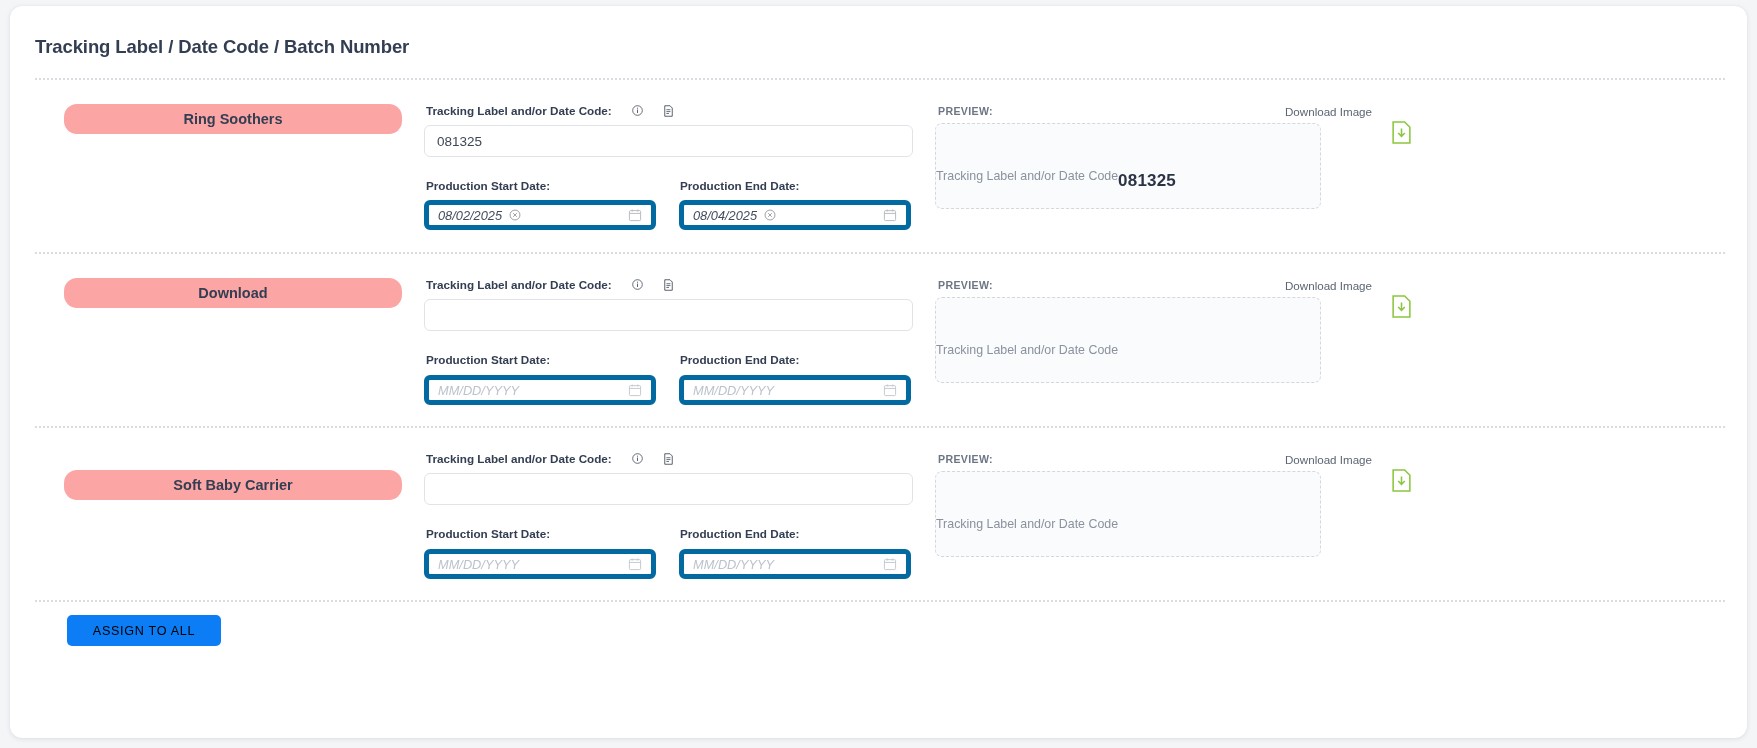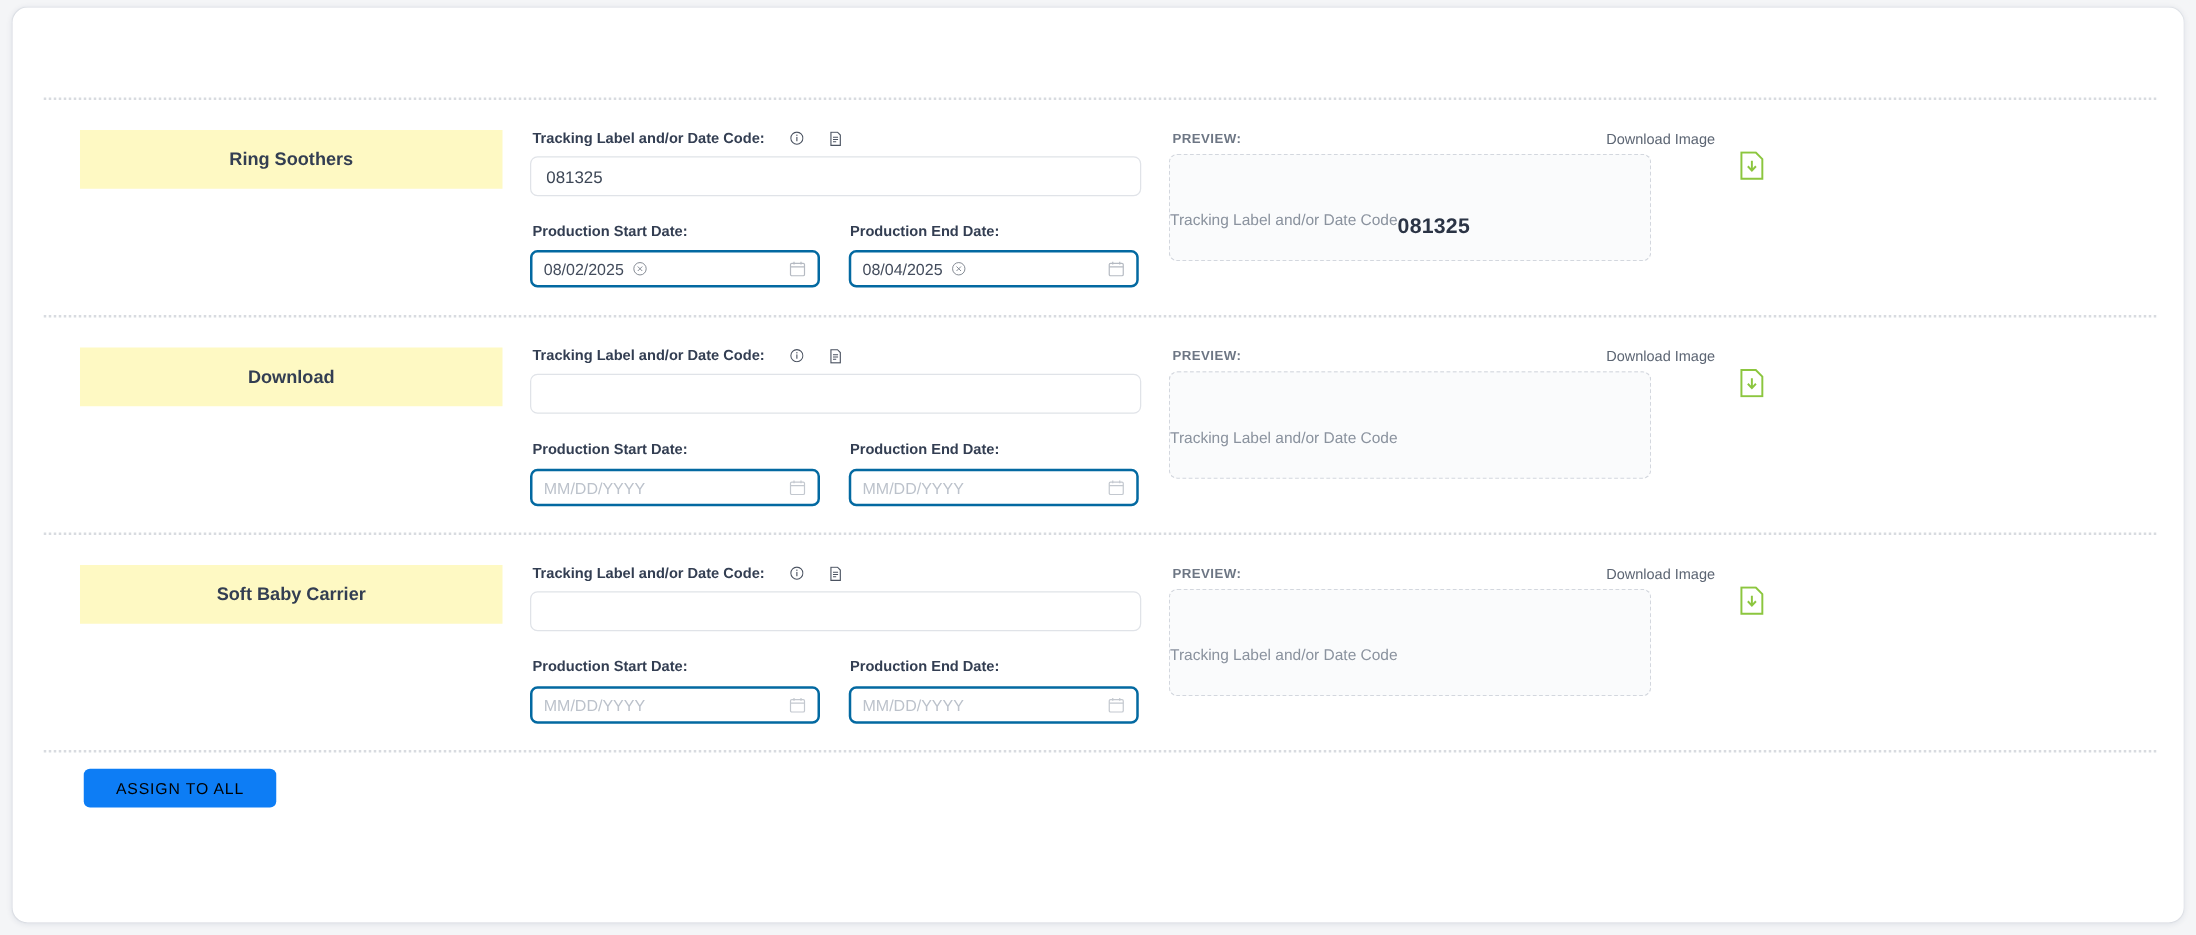--- a/index.html
+++ b/index.html
@@ -36,23 +36,23 @@
     left: 25px; right: 22px;
     height: 0;
     border-top: 2px dotted #d8dbe0;
   }
   .row { position: absolute; left: 0; right: 0; }
 
   
   .chip {
     position: absolute;
     left: 54px;
-    width: 338px; height: 47px;
-    background: #fef9c3;
-    border-radius: 0;
+    width: 338px; height: 30px;
+    background: #fca5a5;
+    border-radius: 13px;
     display: flex; align-items: center; justify-content: center;
     font-size: 14.5px;
     font-weight: bold;
     color: #333e52;
   }
 
   
   .fld-label {
     position: absolute;
     font-size: 11.7px;
@@ -76,24 +76,25 @@
     padding: 0 12px;
     outline: none;
   }
   .txt-input::placeholder { color: #b9bfc9; }
 
   
   .date-wrap {
     position: absolute;
     width: 232px; height: 30px;
     background: #fff;
-    border: 2px solid #0369a1;
+    border: 5px solid #0369a1;
     border-radius: 6px;
     display: flex; align-items: center;
     padding: 0 9px;
+    font-style: italic;
   }
   .date-val {
     font-size: 12.8px;
     color: #434c5c;
     white-space: nowrap;
   }
   .date-ph { font-size: 12.8px; color: #bcc2cb; }
   .clear-x { margin-left: 7px; display: inline-flex; }
   .cal-ic { margin-left: auto; display: inline-flex; }
 
@@ -156,20 +157,21 @@
     letter-spacing: .7px;
     cursor: pointer;
   }
 </style>
 </head>
 <body>
 
 <div class="screen">
   <div class="card">
 
+    <div class="page-title">Tracking Label / Date Code / Batch Number</div>
 
     <div class="divider" style="top:72px"></div>
     <div class="divider" style="top:246px"></div>
     <div class="divider" style="top:420px"></div>
     <div class="divider" style="top:594px"></div>
 
     <div class="row">
       <div class="chip" style="top:98px">
         <span>Ring Soothers</span>
       </div>
@@ -303,21 +305,21 @@
       <div class="dl-label" style="top:273px">Download Image</div>
       <div class="dl-icon" style="top:289px">
         <svg width="21" height="23" viewBox="0 0 20 22">
             <path d="M2 1h11l5 5v15H2z" fill="none" stroke="#8cc63f" stroke-width="1.5"></path>
             <path d="M10 7.2v7.4M6.9 11.5L10 14.8l3.1-3.3" fill="none" stroke="#8cc63f" stroke-width="1.5"></path>
           </svg>
       </div>
     </div>
 
     <div class="row">
-      <div class="chip" style="top:446px">
+      <div class="chip" style="top:464px">
         <span>Soft Baby Carrier</span>
       </div>
 
       <div class="fld-label" style="left:416px; top:446px">
         <span>Tracking Label and/or Date Code:</span>
         <span class="icon-info">
           <svg width="11" height="11" viewBox="0 0 16 16">
               <circle cx="8" cy="8" r="7" fill="none" stroke="#4a5260" stroke-width="1.2"></circle>
               <rect x="7.35" y="6.6" width="1.3" height="5" fill="#4a5260"></rect>
               <rect x="7.35" y="3.9" width="1.3" height="1.5" fill="#4a5260"></rect>

